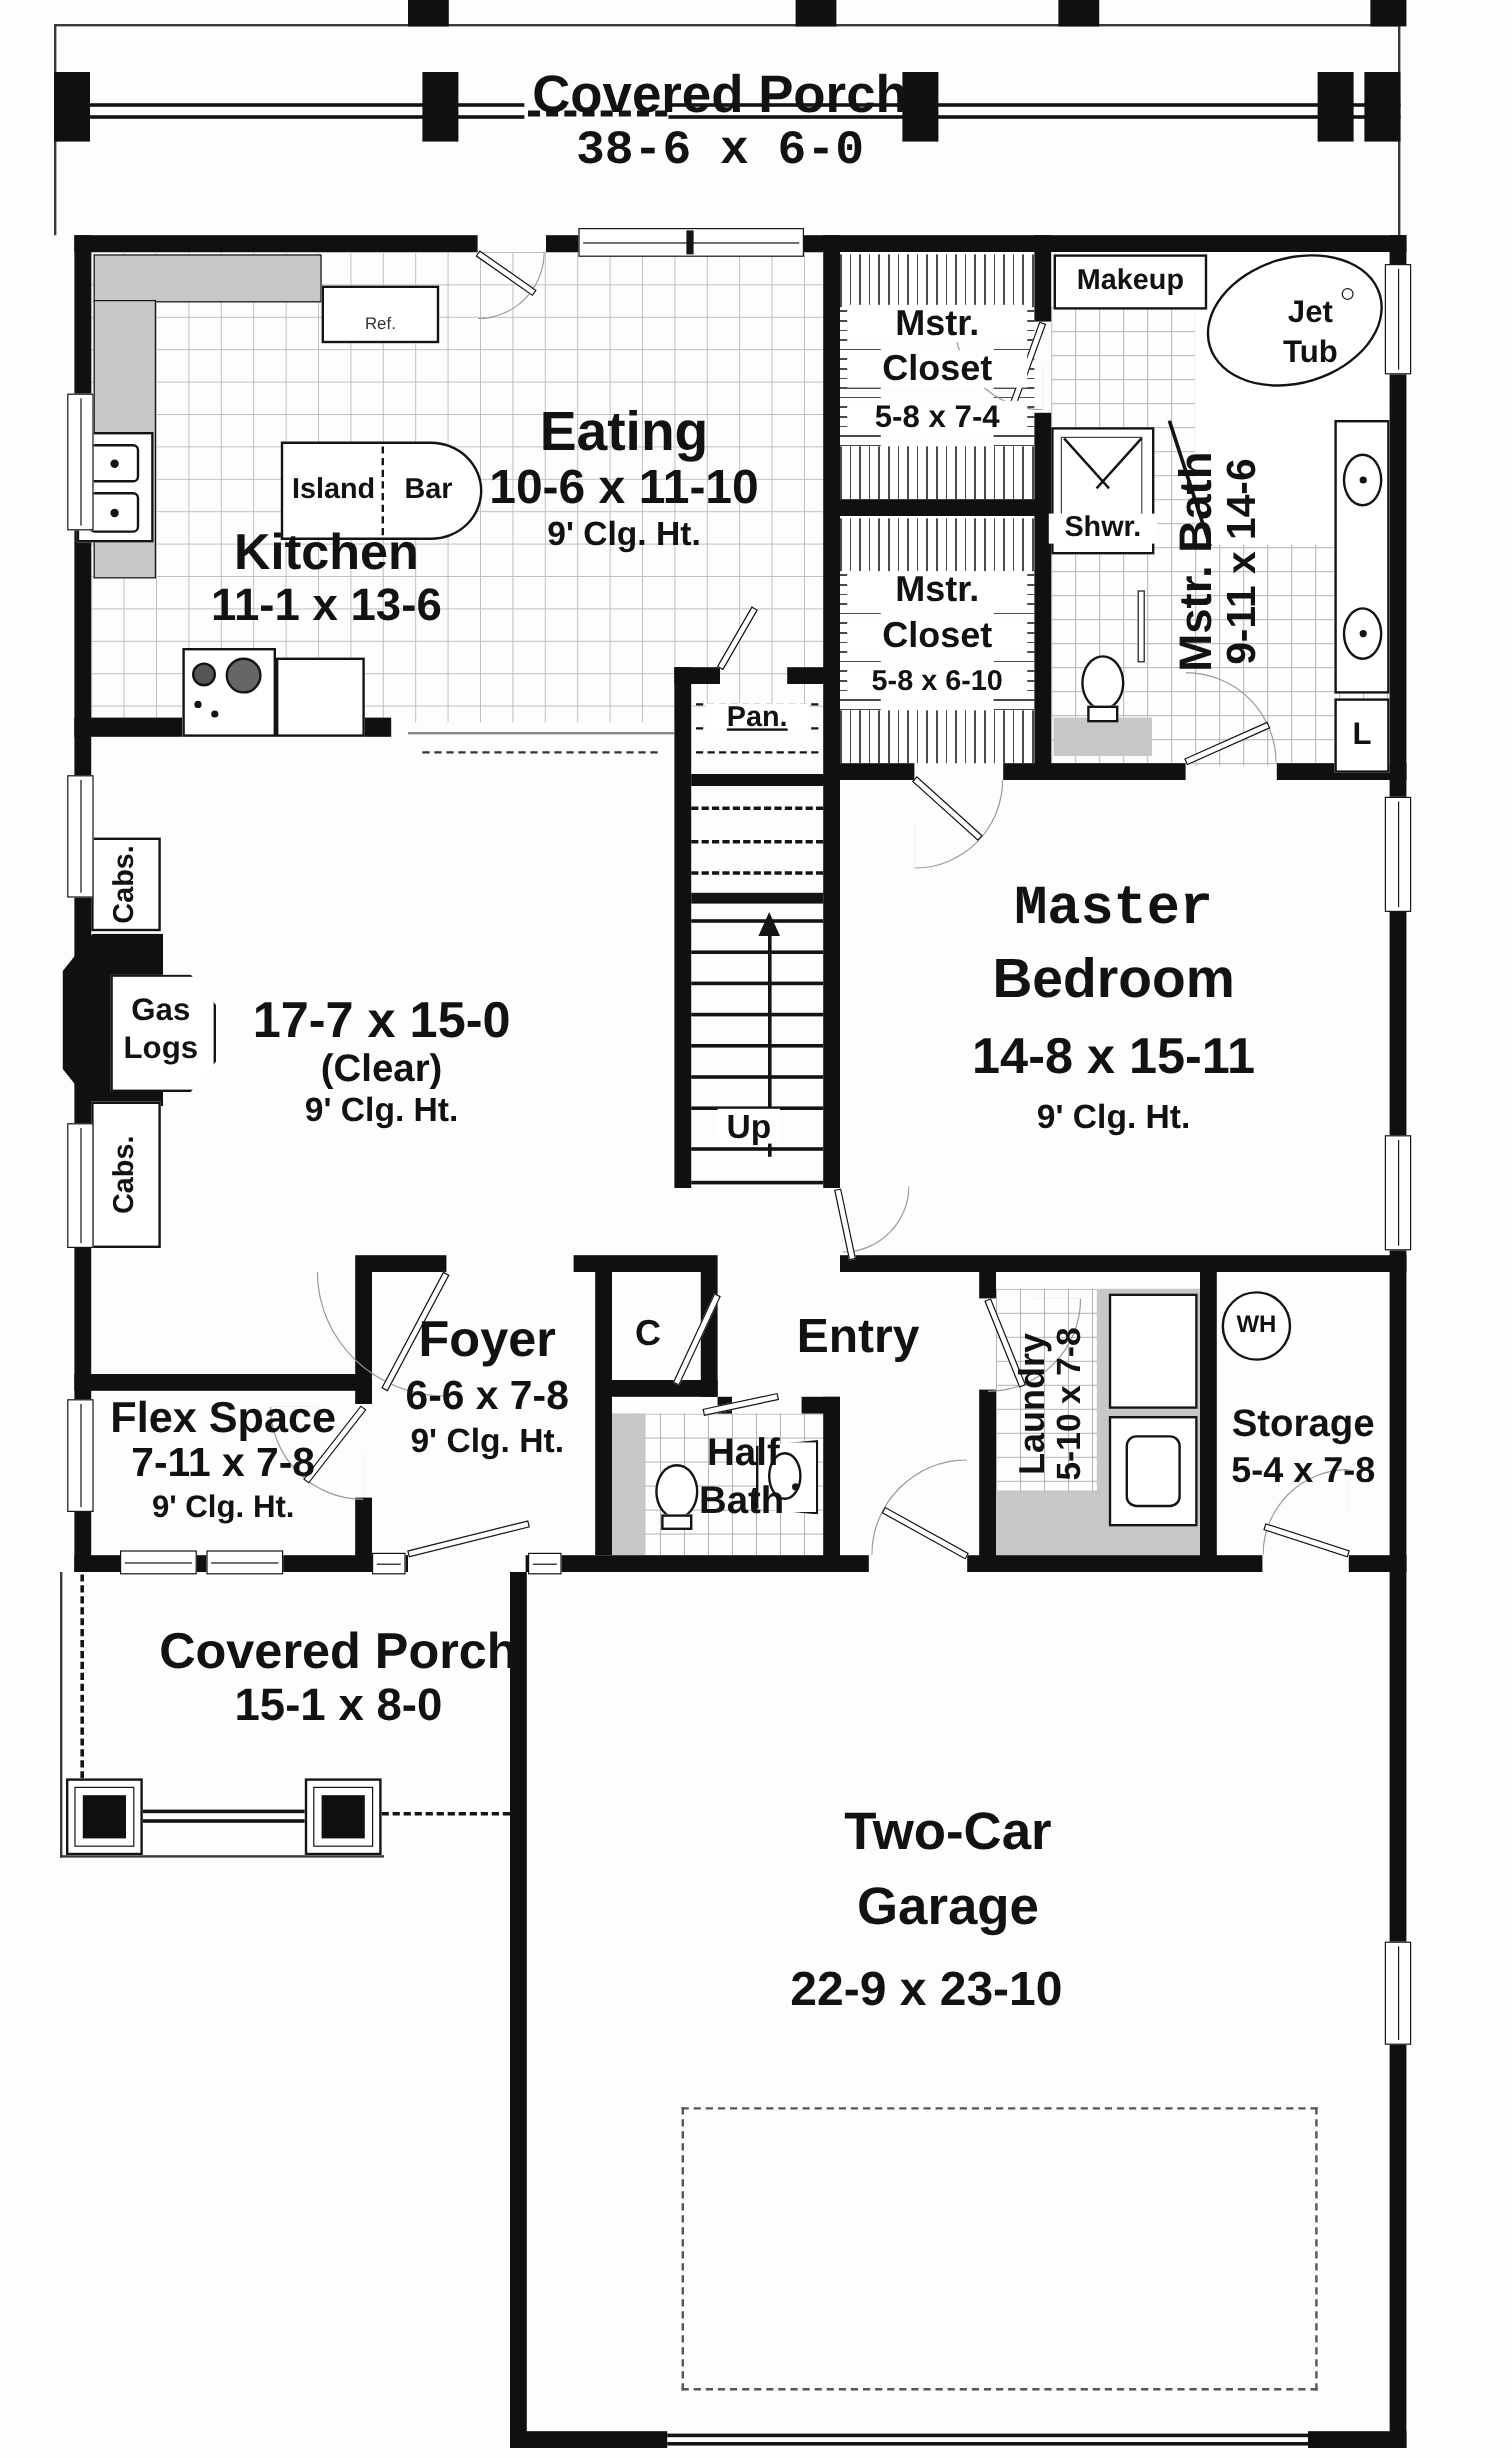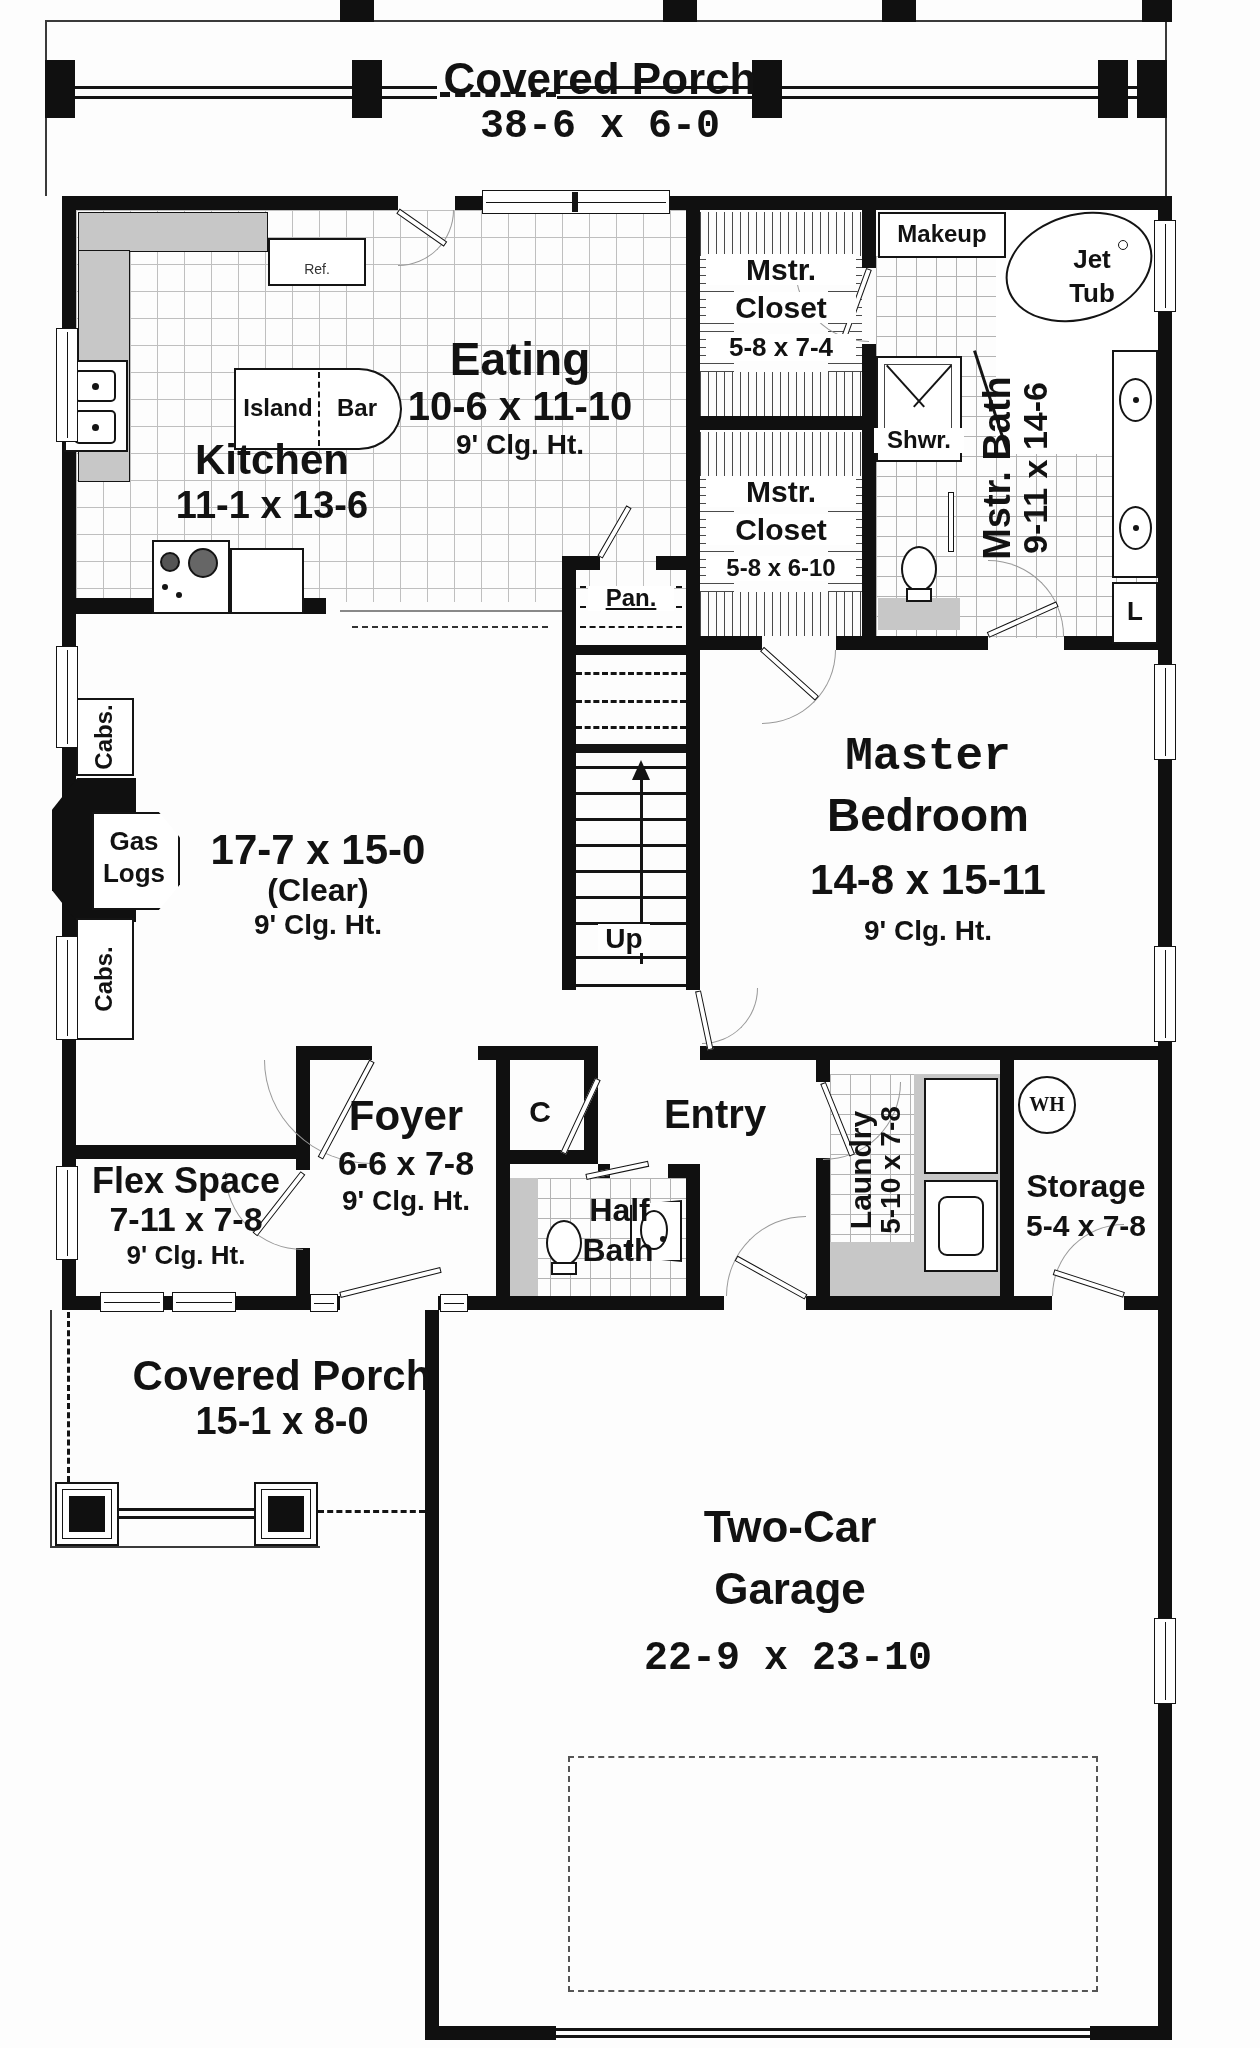--- a/index.html
+++ b/index.html
@@ -277,21 +277,21 @@
   <div class="box" style="left:924px;top:1180px;width:74px;height:92px;"></div>
   <div class="box" style="left:938px;top:1196px;width:46px;height:60px;border-radius:9px;"></div>
   <div class="leaf" style="left:823px;top:1080px;width:76px;transform:rotate(68deg);"></div>
   <div class="arc" style="left:823px;top:1082px;width:78px;height:78px;border-right:1.5px solid #999;border-bottom:1.5px solid #999;border-bottom-right-radius:100%;"></div>
   <div class="rotwrap" style="left:760px;top:1135px;width:240px;height:70px;">
     <div class="lbl" style="position:static;font-size:30px;">Laundry</div>
     <div class="lbl" style="position:static;font-size:28px;">5-10 x 7-8</div>
   </div>
 
   <div class="circle" style="left:1018px;top:1076px;width:58px;height:58px;"></div>
-  <div class="lbl" style="left:1018px;top:1094px;width:58px;font-size:20px;font-family:Liberation Serif, serif;">WH</div>
+  <div class="lbl" style="left:1018px;top:1094px;width:58px;font-size:20px;">WH</div>
   <div class="lbl" style="left:1010px;top:1170px;width:152px;font-size:32px;">Storage</div>
   <div class="lbl" style="left:1010px;top:1210px;width:152px;font-size:30px;">5-4 x 7-8</div>
   <div class="leaf" style="left:1124px;top:1292px;width:72px;transform:rotate(-162deg);"></div>
   <div class="arc" style="left:1052px;top:1224px;width:72px;height:72px;border-left:1.5px solid #999;border-top:1.5px solid #999;border-top-left-radius:100%;"></div>
 
   <div class="w" style="left:62px;top:1296px;width:278px;height:14px;"></div>
   <div class="w" style="left:438px;top:1296px;width:286px;height:14px;"></div>
   <div class="w" style="left:806px;top:1296px;width:246px;height:14px;"></div>
   <div class="w" style="left:1124px;top:1296px;width:48px;height:14px;"></div>
 
@@ -323,15 +323,15 @@
 
   <div class="w" style="left:425px;top:1310px;width:14px;height:730px;"></div>
   <div class="w" style="left:425px;top:2026px;width:131px;height:14px;"></div>
   <div class="w" style="left:1090px;top:2026px;width:82px;height:14px;"></div>
   <div class="thin" style="left:556px;top:2028px;width:534px;height:3px;background:#141414;"></div>
   <div class="thin" style="left:556px;top:2035px;width:534px;height:3px;background:#141414;"></div>
   <div class="dash" style="left:568px;top:1756px;width:530px;height:236px;border:2.5px dashed #555;box-sizing:border-box;"></div>
   <div class="winv" style="left:1154px;top:1618px;width:22px;height:86px;"></div>
   <div class="lbl" style="left:640px;top:1504px;width:300px;font-size:44px;">Two-Car</div>
   <div class="lbl" style="left:640px;top:1566px;width:300px;font-size:44px;">Garage</div>
-  <div class="lbl" style="left:613px;top:1638px;width:350px;font-size:40px;font-family:Liberation Mono, monospace;">22-9 x 23-10</div>
+  <div class="lbl" style="left:597px;top:1638px;width:350px;font-size:40px;">22-9 x 23-10</div>
 
 </div>
 
 </body></html>

